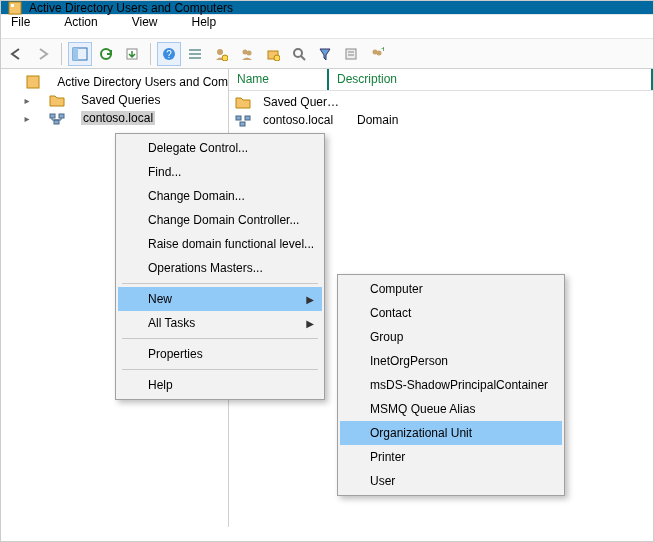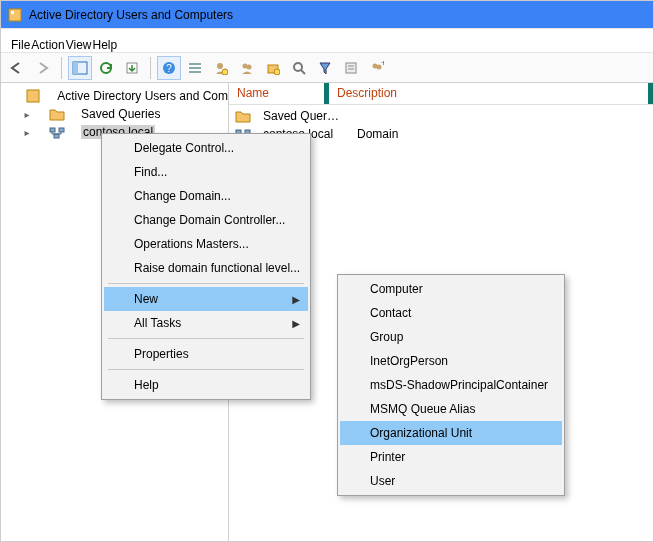--- a/index.html
+++ b/index.html
@@ -8,28 +8,28 @@
     font-family: "Segoe UI", Tahoma, sans-serif;
     font-size: 12px;
     color: #000;
     background: #fff;
     width: 654px; height: 542px;
     overflow: hidden;
   }
   .window { width: 654px; height: 542px; border: 1px solid #ccc; position: relative; background:#fff; }
   .titlebar {
     display: flex; align-items: center; gap: 6px;
-    height: 28px; padding: 0 6px;
+    height: 14px; padding: 0 6px;
     border-bottom: 1px solid #e5e5e5;
-    background: #3b82f6;
+    background: #0369a1;
   }
   .titlebar .app-icon { width:16px; height:16px; display:flex; align-items:center; justify-content:center;}
   .titlebar .title { font-size: 12px; }
   .menubar {
-    display: flex; gap: 1px; height: 24px; align-items: flex-end;
+    display: flex; gap: 34px; height: 24px; align-items: flex-start;
     padding: 0 10px; border-bottom: 1px solid #e5e5e5;
   }
   .menubar .menu-item { cursor: default; }
   .toolbar {
     display: flex; align-items: center; gap: 2px;
     height: 30px; padding: 0 4px;
     border-bottom: 1px solid #d0d0d0;
     background: #fafafa;
   }
   .tbtn {
@@ -55,21 +55,21 @@
   .tree-row.selected { }
   .tree-row.selected .label-box {
     background:#d0d0d0; padding:0 2px;
   }
   .indent1 { padding-left: 16px; }
   .list-pane { flex:1; overflow:hidden; }
   .list-header {
     display:flex; height:22px; border-bottom:1px solid #e0e0e0; background:#fff;
   }
   .list-header .col {
-    border-right:5px solid #0f766e; padding:3px 8px; color:#c2410c;
+    border-right:2px solid #0f766e; padding:3px 8px; color:#15803d;
   }
   .col-name { width:100px; }
   .col-type { width:100px; }
   .col-desc { flex:1; }
   .list-body { padding: 2px 0; }
   .list-row { display:flex; height:18px; align-items:center; }
   .list-row .cell { padding: 0 8px; white-space:nowrap; overflow:hidden; text-overflow:ellipsis; }
   .list-row .ic { width:16px; height:16px; margin-left:6px; margin-right:4px; display:flex; align-items:center; justify-content:center; }
   .list-row .c-name { width:94px; }
   .list-row .c-type { width:100px; }
@@ -90,21 +90,21 @@
     height: 24px; padding: 0 30px 0 30px;
     white-space: nowrap;
     position: relative;
   }
   .ctxmenu .mrow.highlight { background:#91c9f7; }
   .ctxmenu .mrow .arrow {
     position:absolute; right:8px; font-size:10px; color:#333;
   }
   .ctxmenu .msep { height:1px; background:#c8c8c8; margin:3px 4px; }
 
-  .ctx1 { top: 132px; left: 100px; width: 210px; }
+  .ctx1 { top: 132px; left: 114px; width: 210px; }
   .ctx2 { top: 273px; left: 336px; width: 228px; }
 
   
   svg { display:block; }
 </style>
 </head>
 <body>
 
 <div class="window">
 
@@ -292,24 +292,24 @@
     <div class="mrow">
         <span>Find...</span>
       </div>
     <div class="mrow">
         <span>Change Domain...</span>
       </div>
     <div class="mrow">
         <span>Change Domain Controller...</span>
       </div>
     <div class="mrow">
+        <span>Raise domain functional level...</span>
+      </div>
+    <div class="mrow">
         <span>Operations Masters...</span>
-      </div>
-    <div class="mrow">
-        <span>Raise domain functional level...</span>
       </div>
     <div class="msep"></div>
     <div class="mrow highlight">
       <span>New</span>
       <span class="arrow">▶</span>
     </div>
     <div class="mrow">
       <span>All Tasks</span>
       <span class="arrow">▶</span>
     </div>

